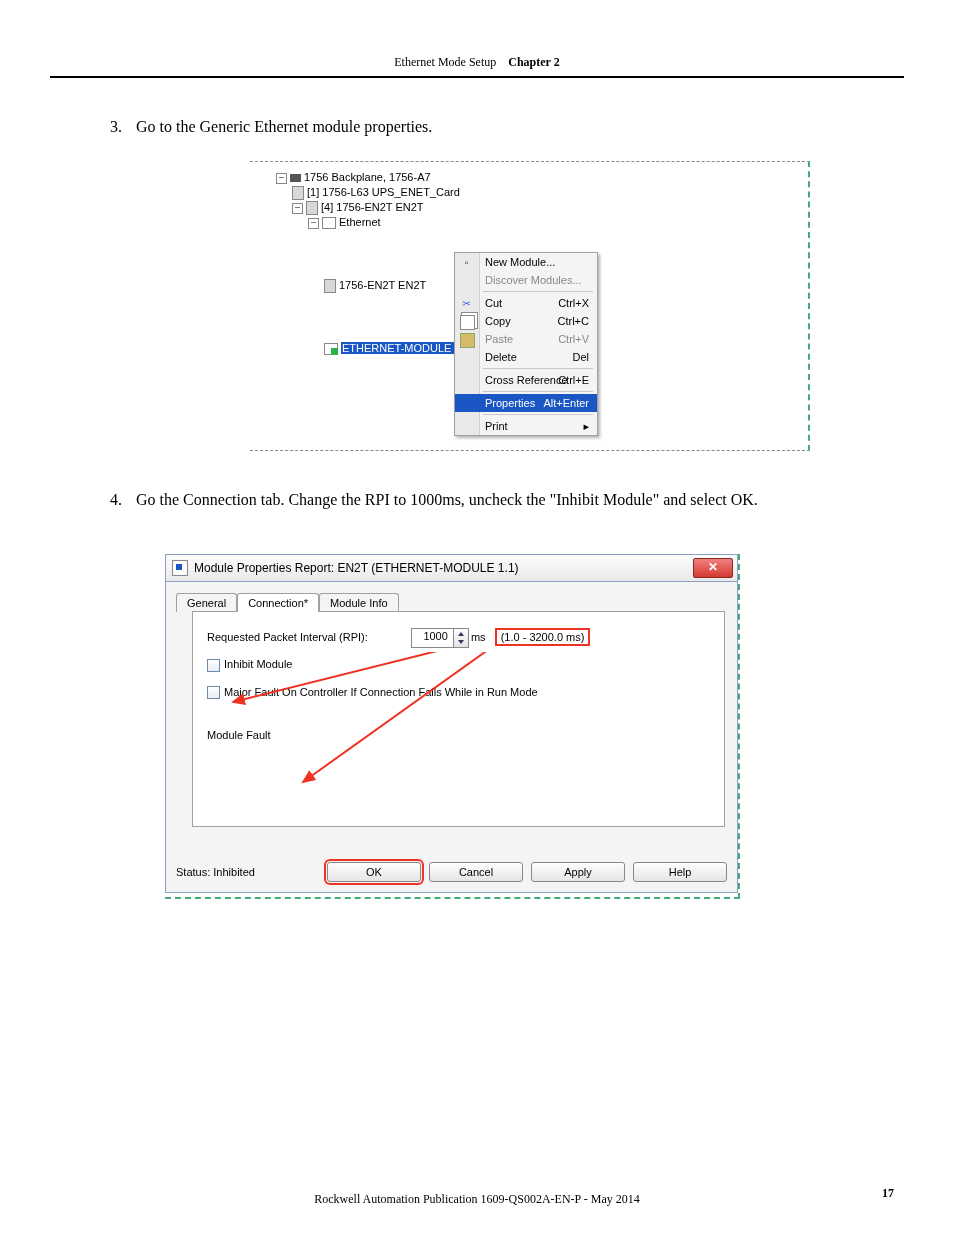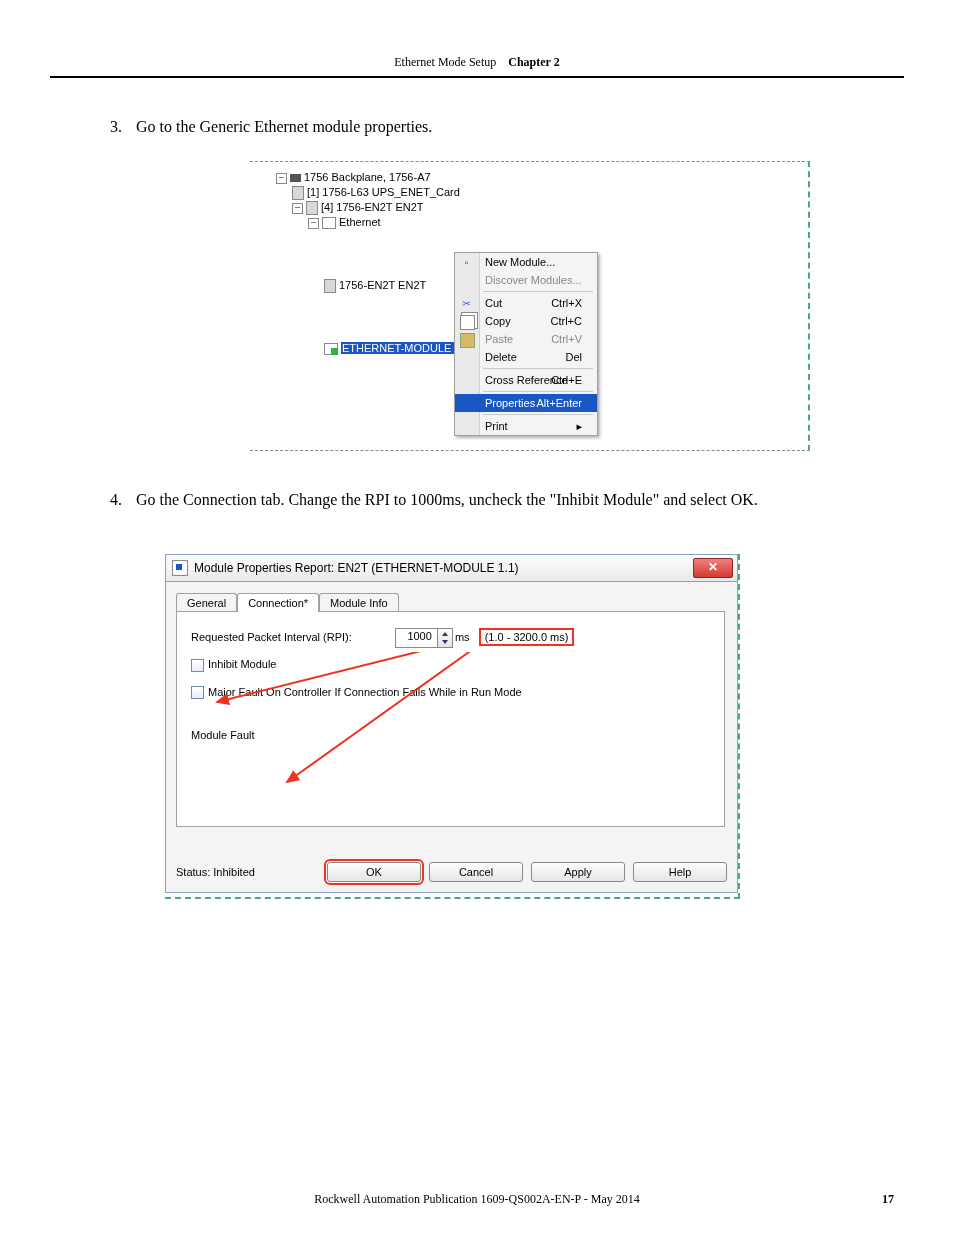--- a/index.html
+++ b/index.html
@@ -151,21 +151,21 @@
     border-right: 1px solid #d0d0d0;
   }
   .ctx-menu .item {
     position: relative;
     padding: 3px 6px 3px 30px;
     color: #000;
   }
   .ctx-menu .item.disabled { color: #888; }
   .ctx-menu .item .sc {
     position: absolute;
-    right: 15px;
+    right: 8px;
   }
   .ctx-menu .sep {
     margin: 2px 4px 2px 28px;
     border-top: 1px solid #c8c8c8;
   }
   .ctx-menu .item.highlight {
     background: #1a56c4;
     color: #fff;
   }
   .ctx-menu .mini-icon {
@@ -258,20 +258,21 @@
     background: #fff;
     z-index: 2;
   }
   .tab-panel {
     background: #fff;
     border: 1px solid #a0a0a0;
     height: 216px;
     padding: 16px 14px;
     box-sizing: border-box;
     position: relative;
+    margin-left: 16px;
   }
   .rpi-row { margin-bottom: 10px; }
   .rpi-label { display: inline-block; }
   .spin {
     display: inline-block;
     border: 1px solid #888;
     background: #fff;
     height: 18px;
     vertical-align: middle;
     margin-left: 40px;
@@ -369,21 +370,21 @@
     width: 100%;
     font-size: 12px;
   }
   .footer .pub {
     text-align: center;
     display: block;
   }
   .footer .pg {
     position: absolute;
     right: 60px;
-    bottom: 0;
+    bottom: 6px;
     font-weight: bold;
     margin-top: 40px;
   }
 </style>
 </head>
 <body>
 
 <div class="page">
 
   <div class="header-area">

